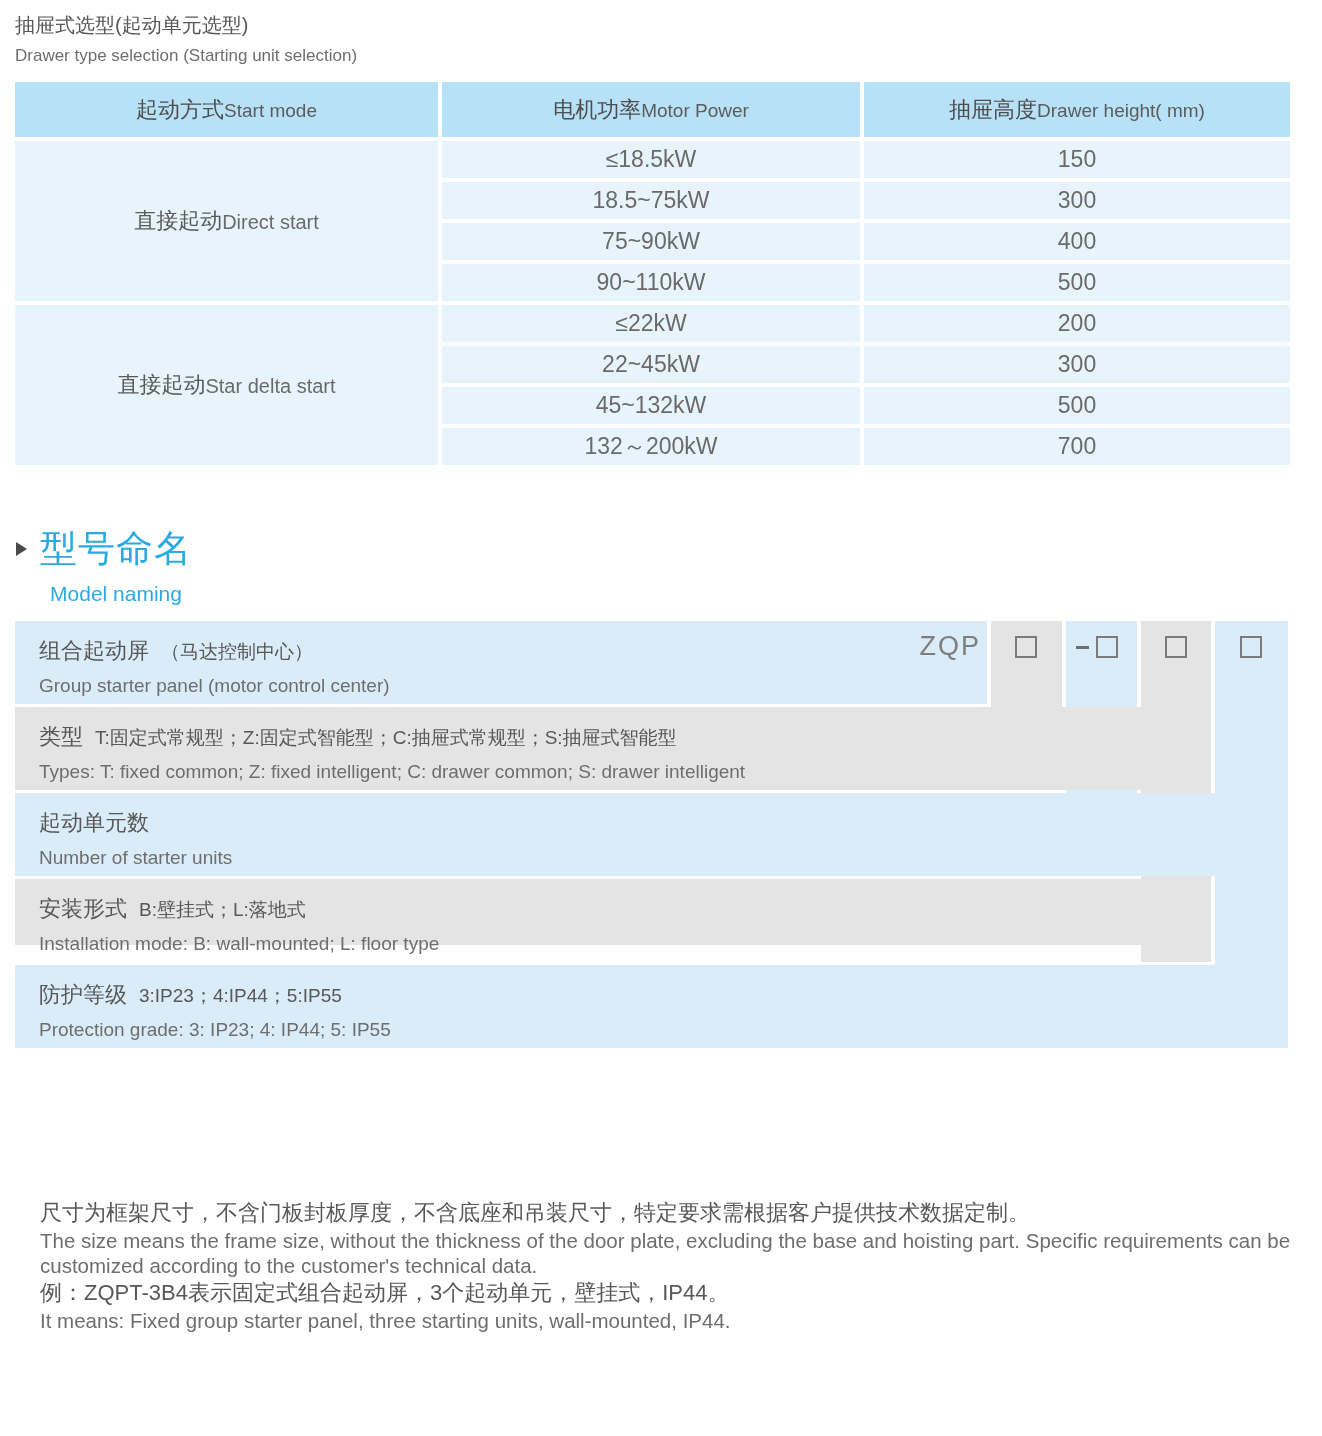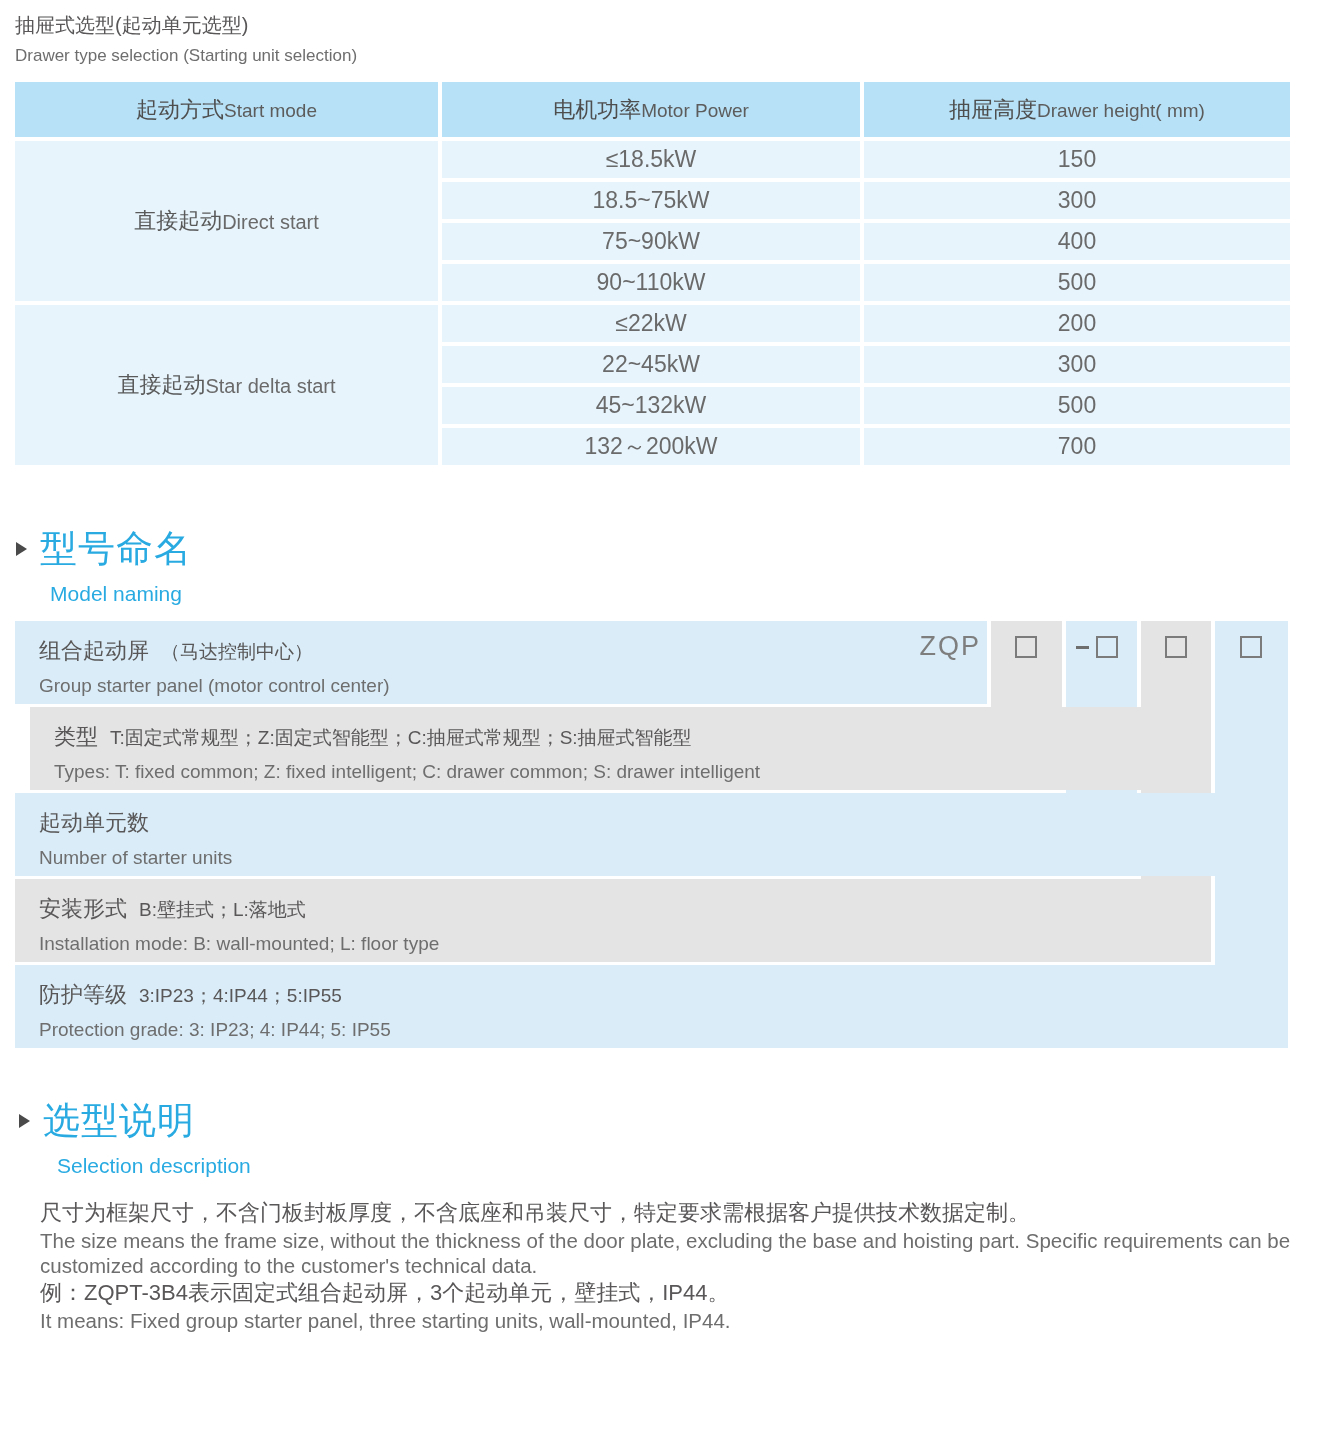--- a/index.html
+++ b/index.html
@@ -122,52 +122,45 @@
 
     <div class="bar gray" style="left:991px;top:0;width:71px;height:169px;"></div>
     <div class="bar blue" style="left:1066px;top:0;width:71px;height:255px;"></div>
     <div class="bar gray" style="left:1141px;top:0;width:70px;height:341px;"></div>
     <div class="bar blue" style="left:1215px;top:0;width:73px;height:427px;"></div>
 
     <div class="bar blue mrow" style="left:15px;top:0;width:972px;height:83px;">
       <div><span class="cnl">组合起动屏</span><span class="cnd">（马达控制中心）</span></div>
       <div class="en">Group starter panel (motor control center)</div>
     </div>
-    <div class="bar gray mrow" style="left:30px;top:86px;width:1160px;height:83px;">
+    <div class="bar gray mrow" style="left:15px;top:86px;width:1160px;height:83px;">
       <div><span class="cnl">类型</span><span class="cnd">T:固定式常规型；Z:固定式智能型；C:抽屉式常规型；S:抽屉式智能型</span></div>
       <div class="en">Types: T: fixed common; Z: fixed intelligent; C: drawer common; S: drawer intelligent</div>
     </div>
     <div class="bar blue mrow" style="left:15px;top:172px;width:1264px;height:83px;">
       <div><span class="cnl">起动单元数</span><span class="cnd"></span></div>
       <div class="en">Number of starter units</div>
     </div>
-    <div class="bar gray mrow" style="left:15px;top:258px;width:1196px;height:83px;">
+    <div class="bar gray mrow" style="left:15px;top:258px;width:1196px;height:66px;">
       <div><span class="cnl">安装形式</span><span class="cnd">B:壁挂式；L:落地式</span></div>
       <div class="en">Installation mode: B: wall-mounted; L: floor type</div>
     </div>
     <div class="bar blue mrow" style="left:15px;top:344px;width:1273px;height:83px;">
       <div><span class="cnl">防护等级</span><span class="cnd">3:IP23；4:IP44；5:IP55</span></div>
       <div class="en">Protection grade:  3: IP23; 4: IP44; 5: IP55</div>
     </div>
 
     <div class="zqp">ZQP</div>
     <div class="dbox" style="left:1015px;"></div>
     <div class="dash" style="left:1076px;"></div>
     <div class="dbox" style="left:1096px;"></div>
     <div class="dbox" style="left:1165px;"></div>
     <div class="dbox" style="left:1240px;"></div>
   </div>
 
-  <div class="section-head" style="left:19px;top:1096px;">
-    <div class="line">
-      <span class="tri"></span>
-      <span class="cn">选型说明</span>
-    </div>
-    <div class="en" style="margin-left:38px;">Selection description</div>
-  </div>
 
   <div class="paras">
     <p class="cn">尺寸为框架尺寸，不含门板封板厚度，不含底座和吊装尺寸，特定要求需根据客户提供技术数据定制。</p>
     <p class="en">The size means the frame size, without the thickness of the door plate, excluding the base and hoisting part. Specific requirements can be customized according to the customer's technical data.</p>
     <p class="cn">例：ZQPT-3B4表示固定式组合起动屏，3个起动单元，壁挂式，IP44。</p>
     <p class="en">It means: Fixed group starter panel, three starting units, wall-mounted, IP44.</p>
   </div>
 
 </div>
 

